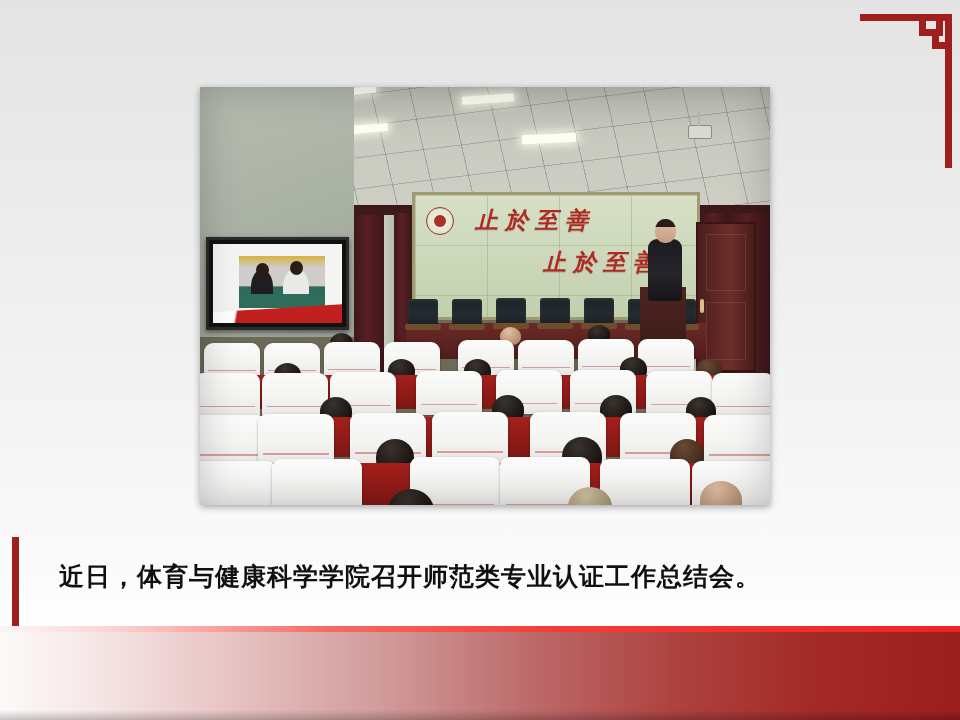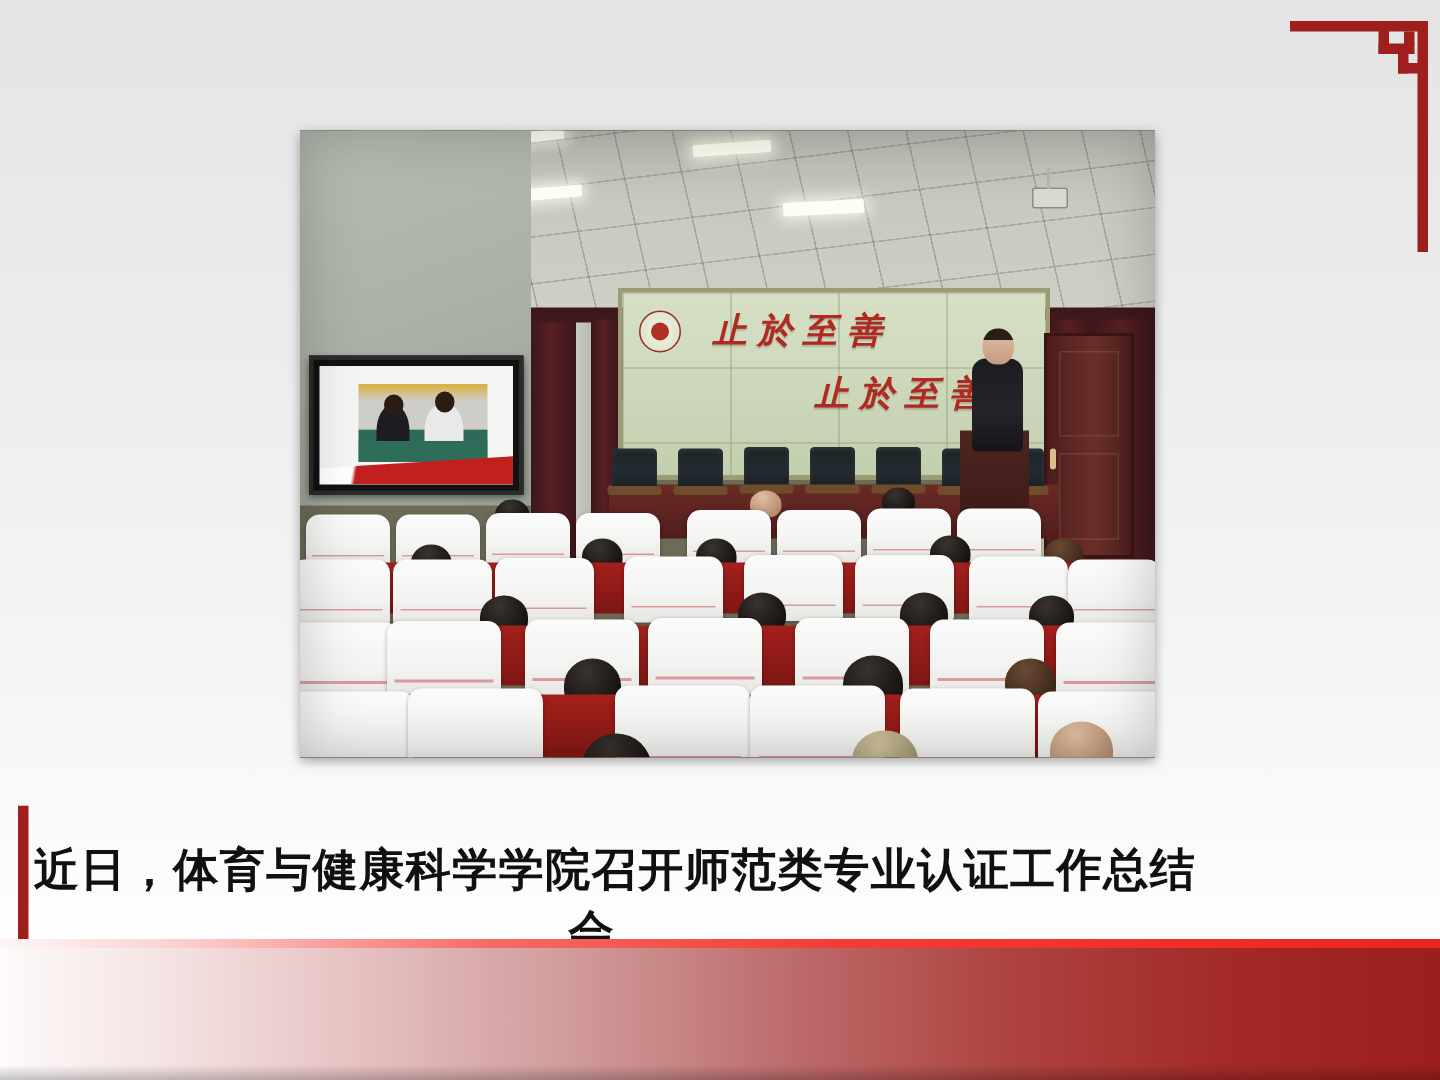--- a/index.html
+++ b/index.html
@@ -236,21 +236,21 @@
     position:absolute; inset:0; pointer-events:none;
     box-shadow: inset 0 0 40px rgba(0,0,0,.22);
   }
 
   
   #caption{
     position:absolute; left:0; top:560px; width:820px;
     text-align:center;
     color:#101010;
     font-family:"Liberation Serif", serif;
-    font-size:30px; font-weight:bold;
+    font-size:25px; font-weight:bold;
     letter-spacing:1px;
   }
 
   
   #bottom-accent{
     position:absolute; left:0; top:626px; width:960px; height:6px;
     background: linear-gradient(to right, #fdf6f6 0%, #fbd2d2 12%, #f76a64 34%, #f43c35 58%, #ef2f28 82%, #e9261f 100%);
   }
   #bottom-band{
     position:absolute; left:0; top:632px; width:960px; height:88px;

